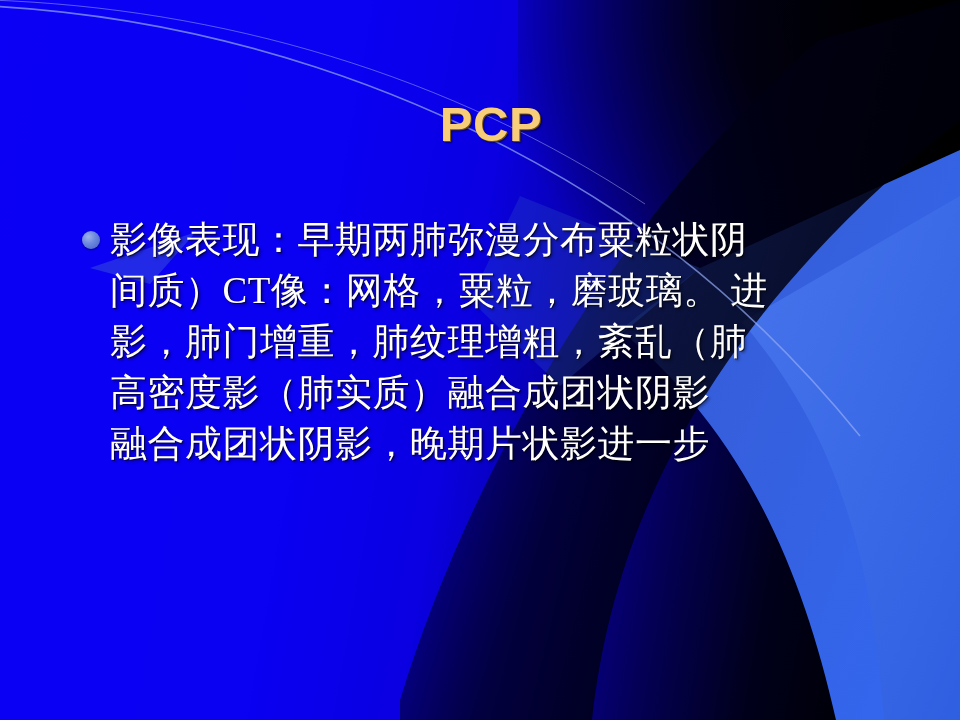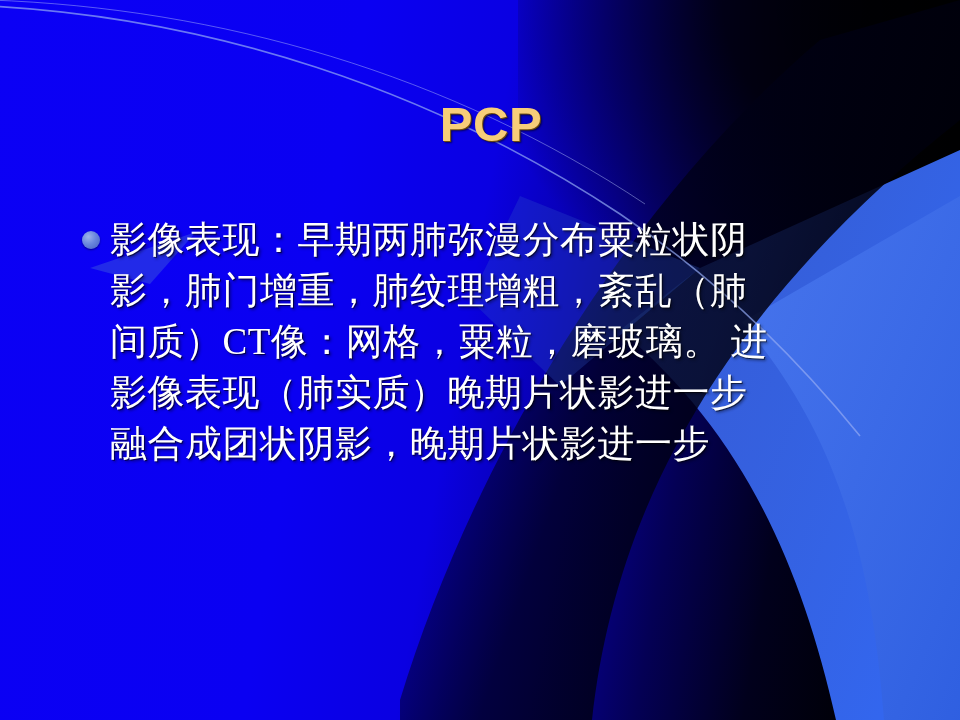--- a/index.html
+++ b/index.html
@@ -156,21 +156,21 @@
     </svg>
   </div>
 
   <div id="title">PCP</div>
 
   <div id="body">
     <div class="bullet-row">
       <span class="bullet-mark"></span>
       <div class="bullet-text">
         <span class="ln">影像表现：早期两肺弥漫分布粟粒状阴</span>
+        <span class="ln">间质）CT像：网格，粟粒，磨玻璃。 进</span>
         <span class="ln">影，肺门增重，肺纹理增粗，紊乱（肺</span>
-        <span class="ln">间质）CT像：网格，粟粒，磨玻璃。 进</span>
-        <span class="ln">影像表现（肺实质）晚期片状影进一步</span>
+        <span class="ln">高密度影（肺实质）融合成团状阴影</span>
         <span class="ln">融合成团状阴影，晚期片状影进一步</span>
       </div>
     </div>
   </div>
 
 </div>
 
 </body></html>

